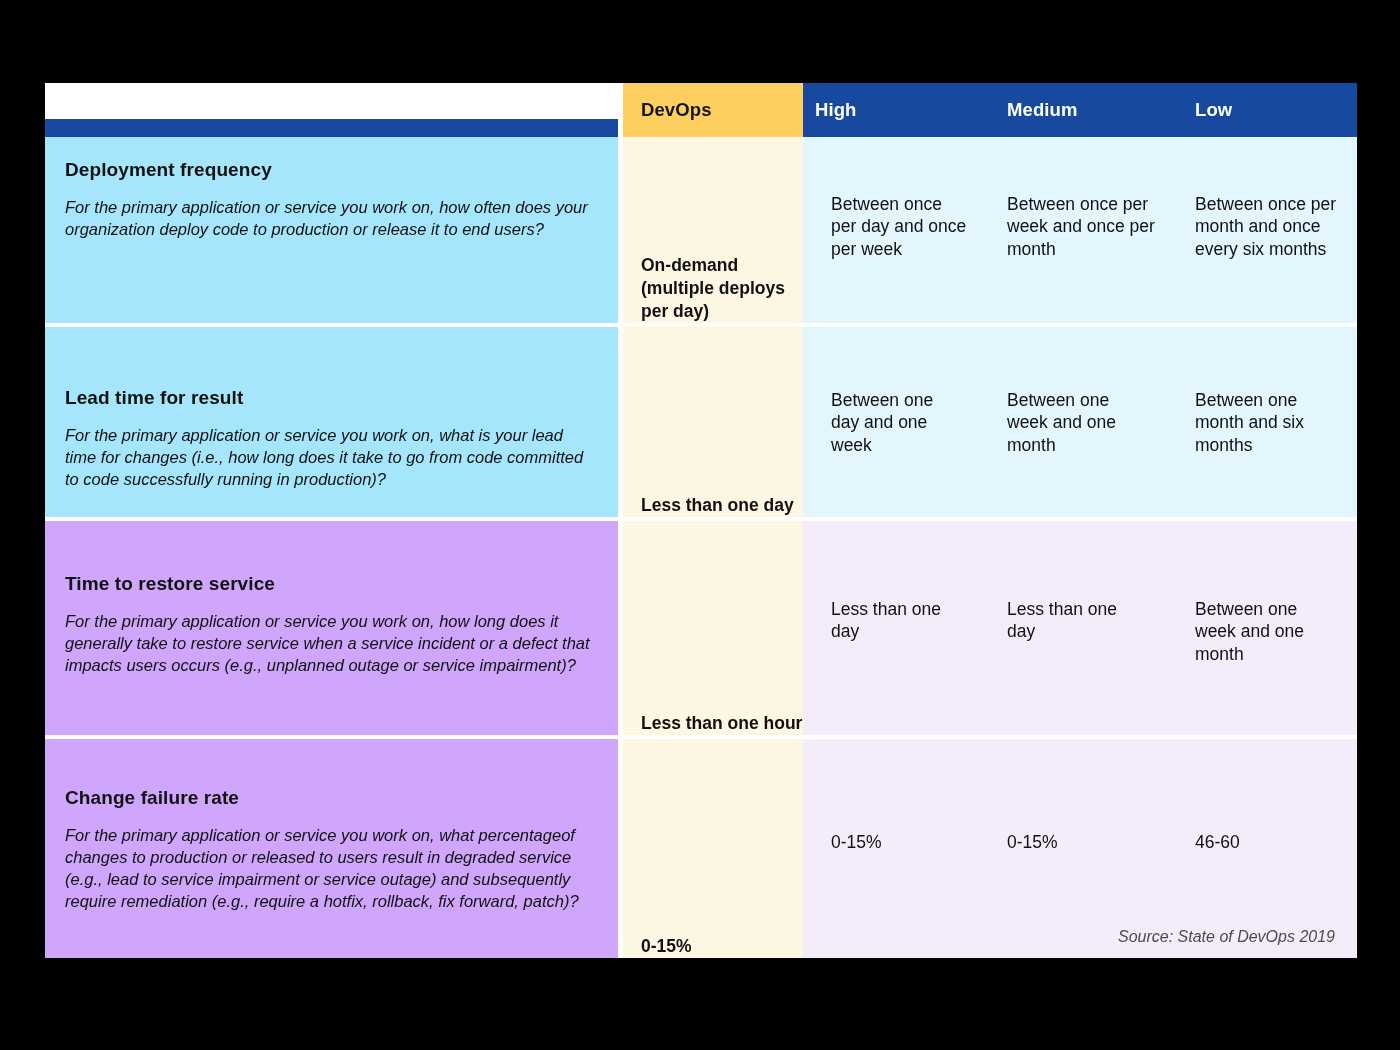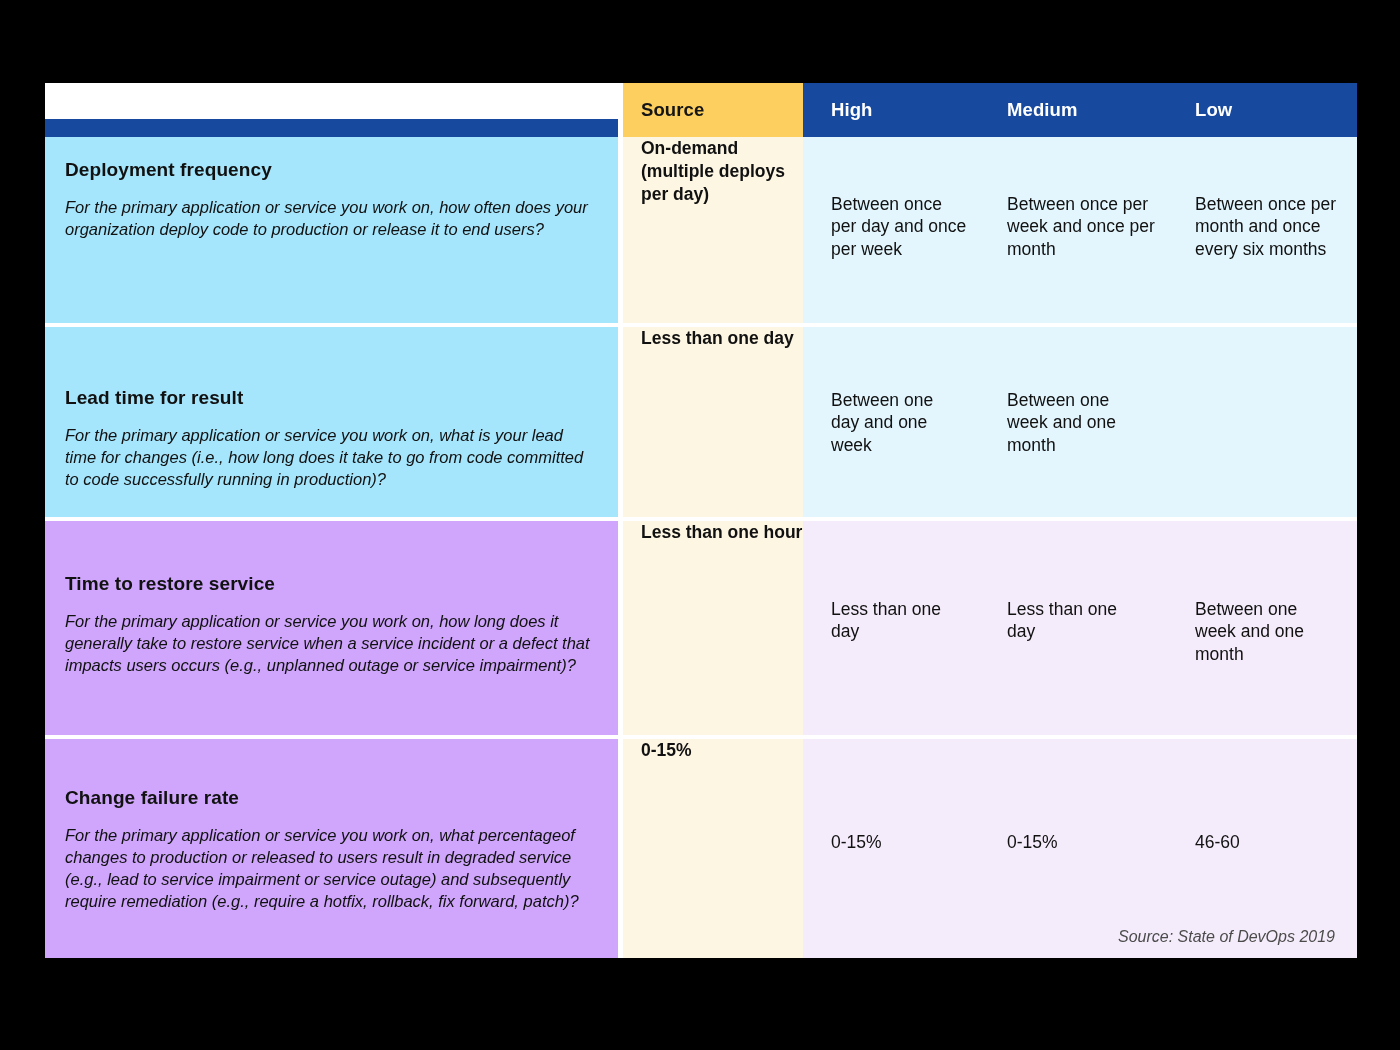--- a/index.html
+++ b/index.html
@@ -74,21 +74,21 @@
   .th-rest .th-cell {
     position: absolute;
     top: 0;
     height: 54px;
     display: flex;
     align-items: center;
     font-size: 18.5px;
     font-weight: bold;
     color: #ffffff;
   }
-  .th-high   { left: 28px; }
+  .th-high   { left: 12px; }
   .th-medium { left: 204px; }
   .th-low    { left: 392px; text-align: center; }
 
   
   .tbody { flex: 1 1 auto; display: flex; flex-direction: column; }
 
   .trow {
     display: flex;
     background: #ffffff;
     border-radius: 28px;
@@ -102,21 +102,21 @@
   .cell-aspect {
     box-sizing: border-box;
     width: 573px;
     padding: 22px 26px 10px 20px;
   }
   .cell-gap { width: 5px; background: #ffffff; }
   .cell-elite {
     box-sizing: border-box;
     width: 180px;
     display: flex;
-    align-items: flex-start;
+    align-items: flex-end;
     padding-left: 8px;
   }
   .cell-rest {
     box-sizing: border-box;
     flex: 1 1 auto;
     position: relative;
   }
   .val {
     position: absolute;
     font-size: 17.5px;
@@ -175,21 +175,21 @@
 <div id="stage">
 
   <div id="perf-table">
 
     <div class="thead">
       <div class="th th-aspect">
         <span>Aspect of Software Delivery Performance</span>
       </div>
       <div class="th-gap"></div>
       <div class="th th-elite">
-        <span>Source</span>
+        <span>DevOps</span>
       </div>
       <div class="th th-rest">
         <div class="th-cell th-high">
           <span>High</span>
         </div>
         <div class="th-cell th-medium">
           <span>Medium</span>
         </div>
         <div class="th-cell th-low">
           <span>Low</span>
@@ -222,20 +222,21 @@
           <p class="aspect-title" style="margin-top:38px;"> Lead time for result</p>
           <p class="aspect-desc">For the primary application or service you work on, what is your lead time for changes (i.e., how long does it take to go from code committed to code successfully running in production)?</p>
         </div>
         <div class="cell-gap"></div>
         <div class="cell-elite">
           <span class="elite-val">Less than one day</span>
         </div>
         <div class="cell-rest">
           <span class="val v-high" style="top:62px;width:120px;">Between one day and one week</span>
           <span class="val v-medium" style="top:62px;width:125px;">Between one week and one month</span>
+          <span class="val v-low" style="top:62px;width:125px;">Between one month and six months</span>
         </div>
       </div>
 
       <div class="rowgap"></div>
 
       <div class="trow r3 purple">
         <div class="cell-aspect">
           <p class="aspect-title" style="margin-top:30px;">Time to restore service</p>
           <p class="aspect-desc">For the primary application or service you work on, how long does it generally take to restore service when a service incident or a defect that impacts users occurs (e.g., unplanned outage or service impairment)?</p>
         </div>

